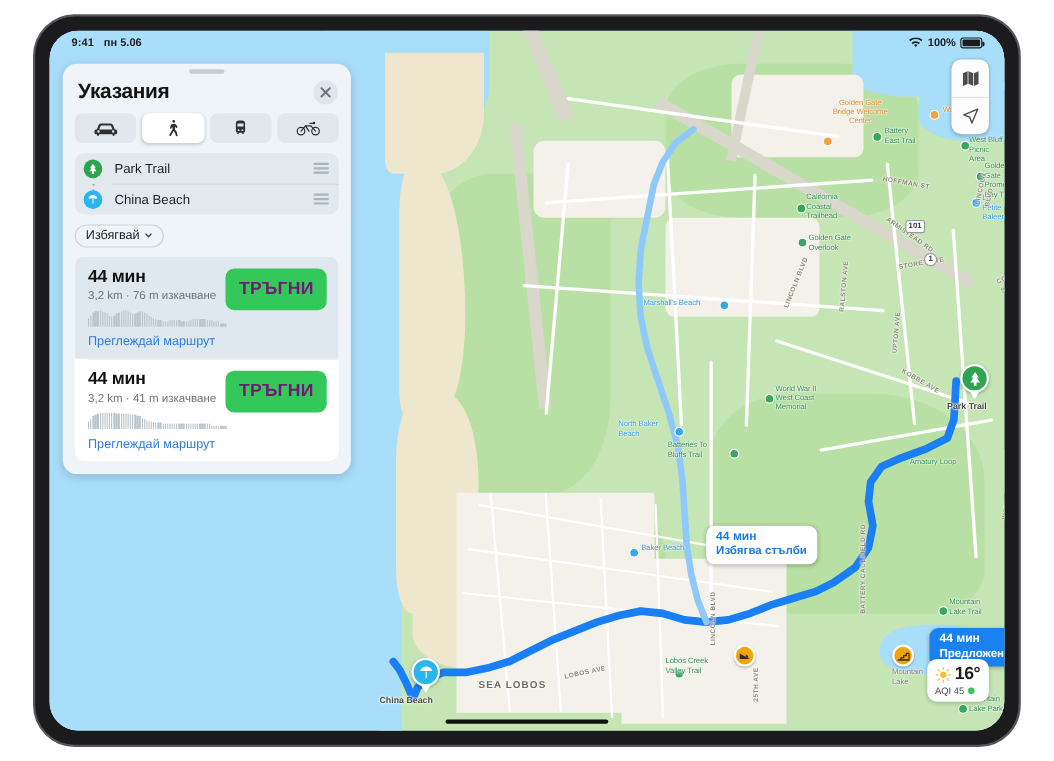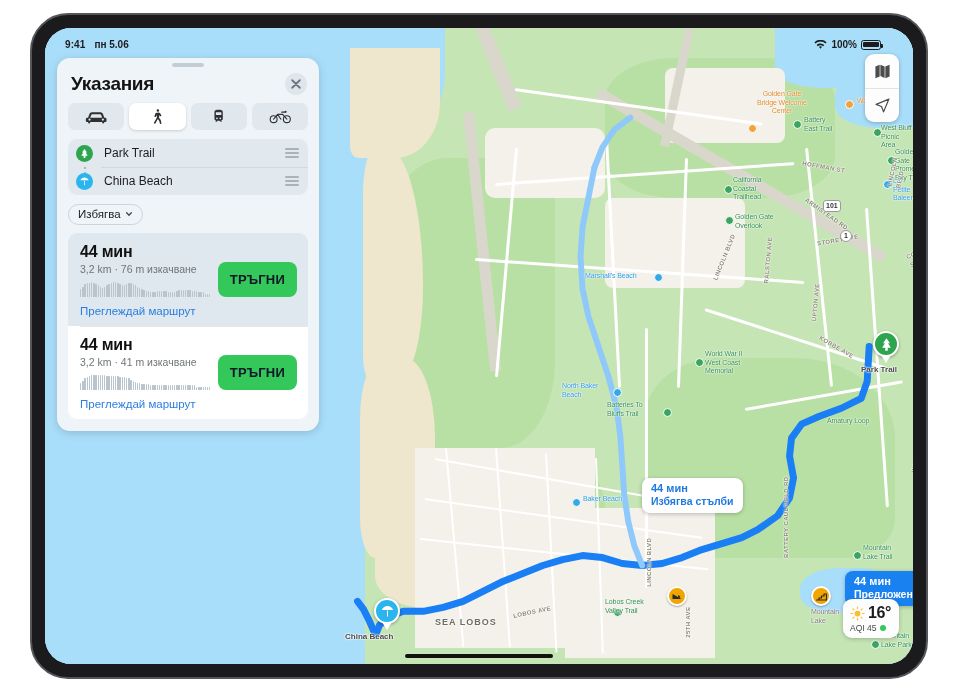--- a/index.html
+++ b/index.html
@@ -133,22 +133,22 @@
   }
   .callout .ct { font-size: 11px; font-weight: 700; }
   .callout .cs { font-size: 10.5px; font-weight: 600; }
   .callout.white { background: #fff; }
   .callout.white .ct, .callout.white .cs { color: #1f7ae0; }
   .callout.blue { background: #1a82f0; }
   .callout.blue .ct, .callout.blue .cs { color: #fff; }
 
   
   #statusbar {
-    position: absolute; top: 0; left: 0; right: 12px; height: 22px;
-    display: flex; align-items: flex-end;
+    position: absolute; top: 0; left: 0; right: 0; height: 22px;
+    display: flex; align-items: center;
     padding: 0 20px;
     font-size: 10px; font-weight: 700; color: #1c1c1e;
     z-index: 40;
   }
   #statusbar .right {
     margin-left: auto;
     display: flex; align-items: center; gap: 4px;
   }
   #st-time { letter-spacing: .1px; }
   #st-date { margin-left: 9px; font-weight: 600; }
@@ -324,25 +324,25 @@
     height: 1px; background: #e4e8ea;
   }
   .rc-top { display: flex; align-items: flex-start; }
   .rc-left { flex: 1; min-width: 0; }
   .rc-dur { font-size: 16px; font-weight: 700; color: #111; letter-spacing: -.2px; }
   .rc-sub { font-size: 10.5px; color: #6f7578; margin-top: 2px; }
   .elev { display: flex; align-items: flex-end; gap: 0.8px; height: 15px; margin-top: 7px; }
   .elev i { width: 1.4px; background: #b9c4cc; display: block; border-radius: .5px; }
   .go-btn {
     flex: 0 0 auto;
-    margin-top: 19px;
+    margin-top: 1px;
     background: #34c759;
     border: none; border-radius: 8px;
-    color: #0f172a;
-    font-size: 13px; font-weight: 700;
+    color: #701a75;
+    font-size: 16px; font-weight: 700;
     letter-spacing: .2px;
     padding: 10px 12px;
     cursor: pointer;
     font-family: "Liberation Sans", sans-serif;
   }
   .rc-link {
     margin-top: 8px;
     font-size: 11.5px; color: #2b7de0;
     cursor: pointer;
   }
@@ -671,21 +671,21 @@
           <span class="ep-handle">
                 <i></i>
                 <i></i>
                 <i></i>
               </span>
         </div>
       </div>
 
       <div id="avoid-wrap">
         <button id="avoid-chip">
-          <span>Избягва</span>
+          <span>Избягвай</span>
           <svg viewBox="0 0 12 12">
                 <path d="M2.5 4.2L6 7.8l3.5-3.6" stroke-linecap="round"></path>
               </svg>
         </button>
       </div>
 
       <div id="routes">
         <div class="route-card sel">
           <div class="rc-top">
             <div class="rc-left">

